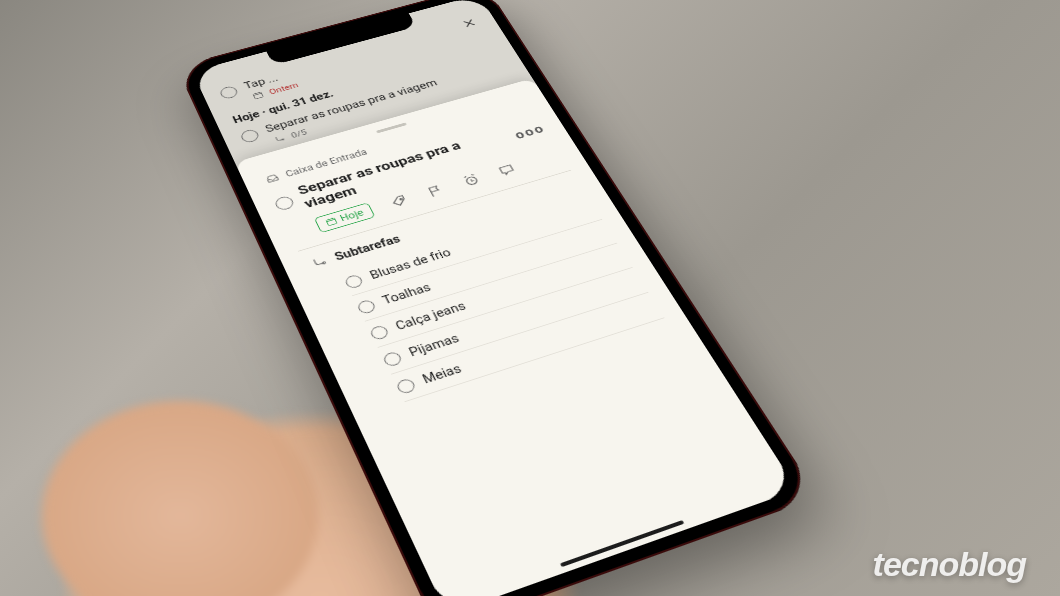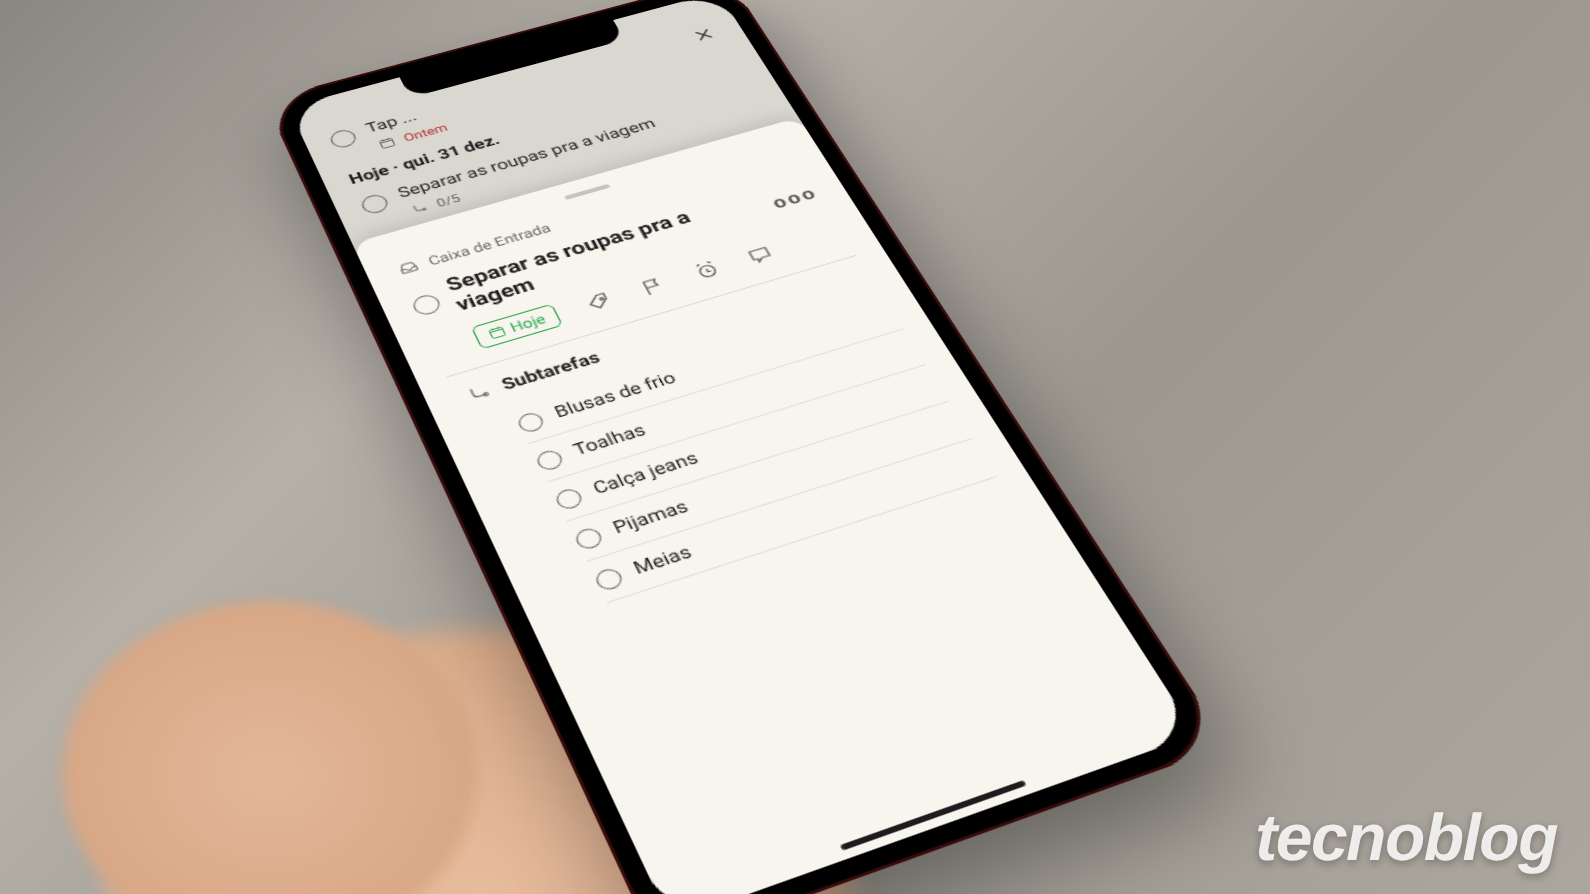--- a/index.html
+++ b/index.html
@@ -136,22 +136,22 @@
     font-size: 14px;
   }
   .sub-row .radio { width: 16px; height: 16px; }
 
   .home-indicator {
     position: absolute; bottom: 6px; left: 50%; transform: translateX(-50%);
     width: 120px; height: 4px; background: #1c1c1c; border-radius: 2px; z-index: 6;
   }
 
   .watermark {
-    position: absolute; right: 22px; bottom: 12px;
-    font-size: 44px; font-weight: 700; font-style: italic;
+    position: absolute; right: 34px; bottom: 12px;
+    font-size: 34px; font-weight: 700; font-style: italic;
     color: rgba(255,255,255,.85);
     text-shadow: 0 2px 6px rgba(0,0,0,.3);
     letter-spacing: -1px;
     font-family: "Segoe UI", Arial, sans-serif;
   }
 
   
   .hand {
     position: absolute;
     left: -40px; bottom: -120px;

